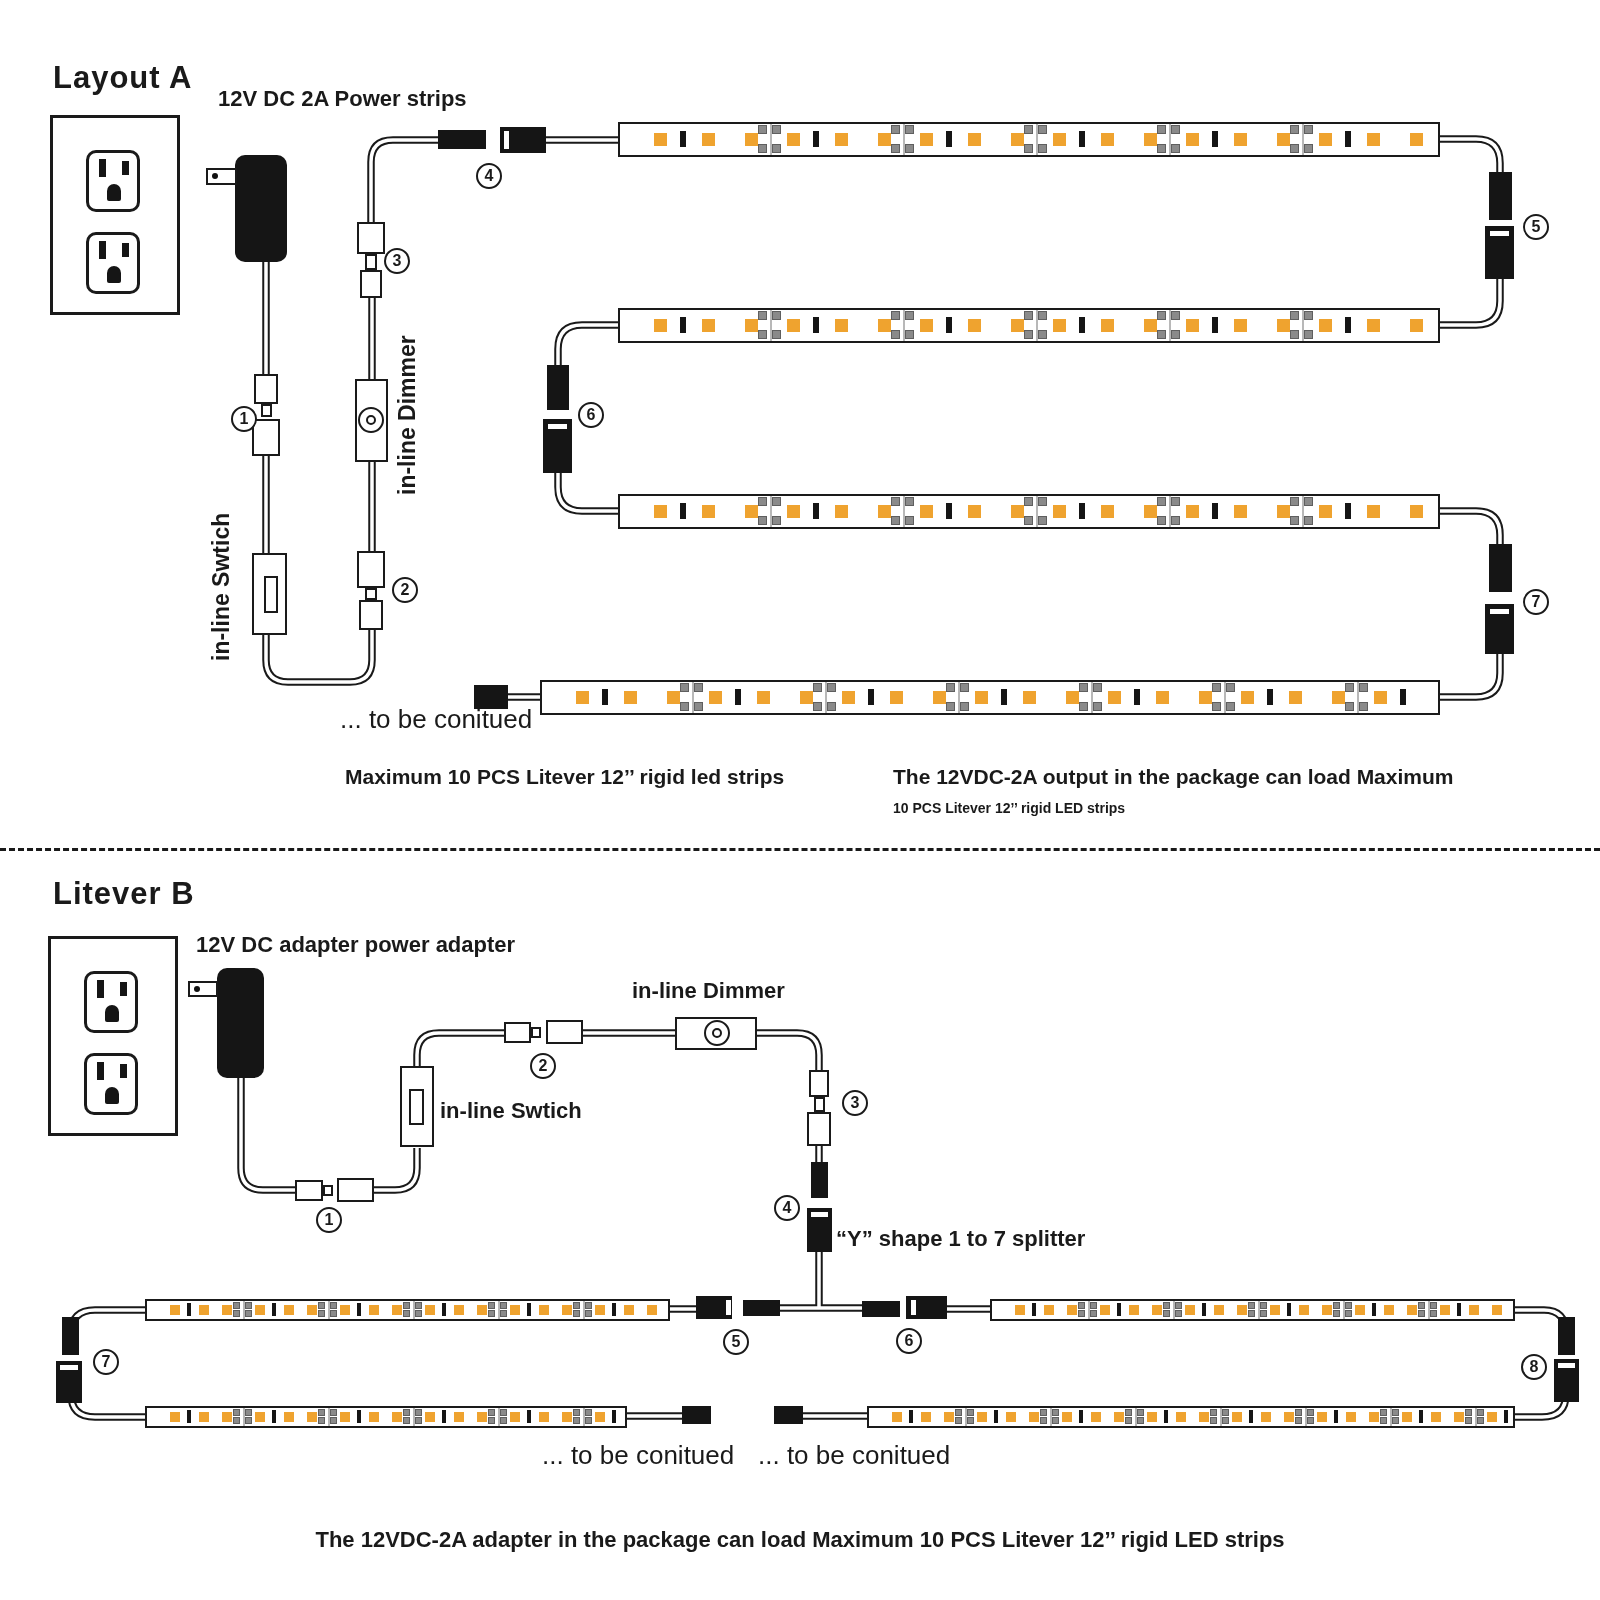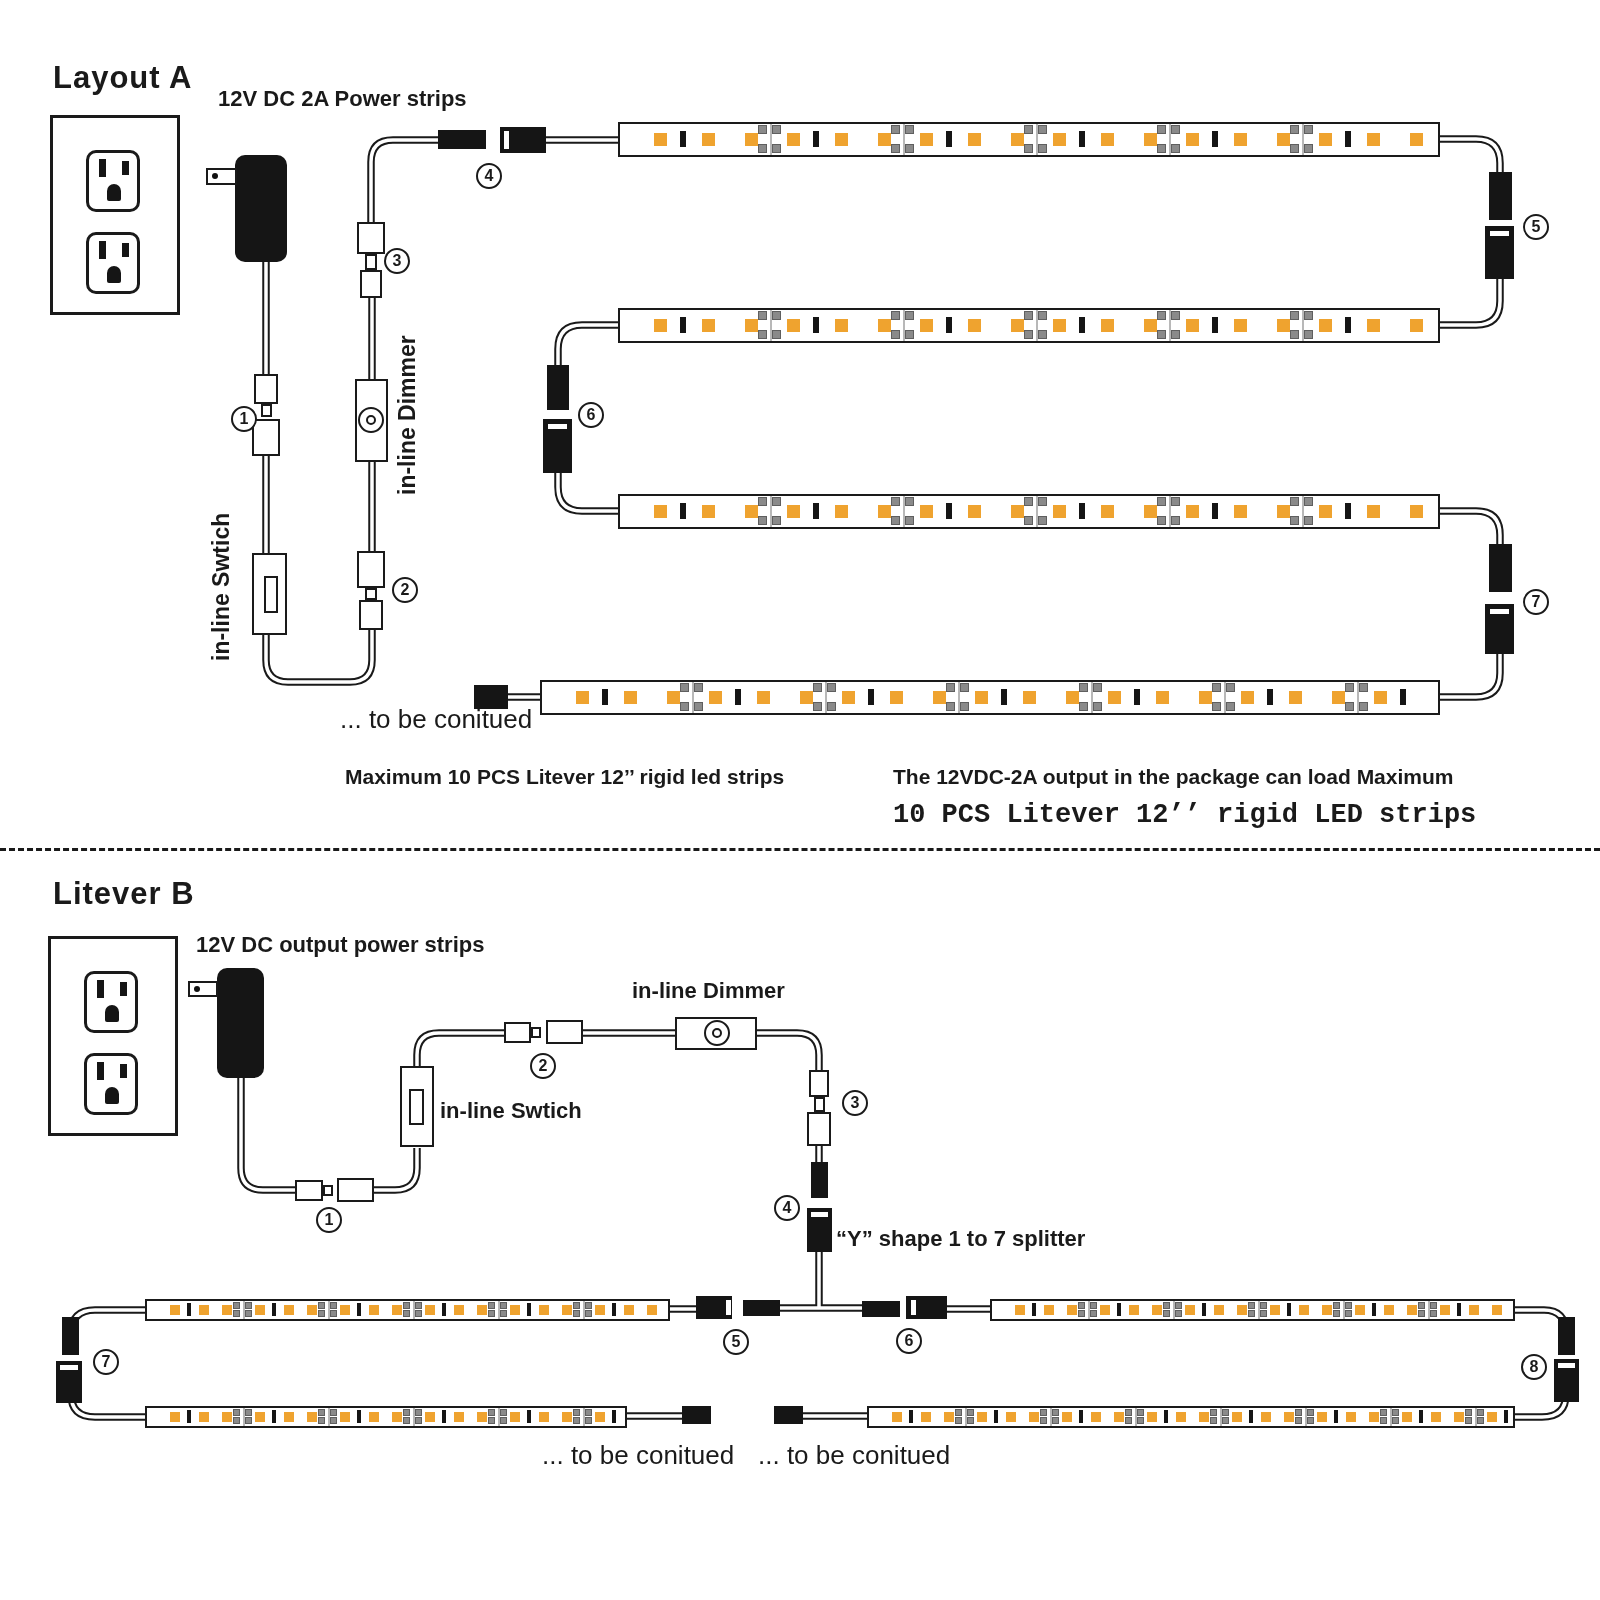--- a/index.html
+++ b/index.html
@@ -97,31 +97,32 @@
       <path d="M1566,1394 Q1566,1417 1542,1417 L1513,1417" fill="none" stroke="#ffffff" stroke-width="3.5"></path>
     </svg>
 
   <div class="lbl title" style="left:53px;top:60px;">Layout A</div>
   <div class="lbl" style="left:218px;top:86px;font-size:22px;">12V DC 2A Power strips</div>
   <div class="lbl vtext" style="left:206px;top:498px;height:178px;width:30px;font-size:23px;">in-line Swtich</div>
   <div class="lbl vtext" style="left:392px;top:324px;height:182px;width:30px;font-size:23px;">in-line Dimmer</div>
   <div class="lbl plain" style="left:340px;top:704px;font-size:26px;">... to be conitued</div>
   <div class="lbl" style="left:345px;top:765px;font-size:21px;">Maximum 10 PCS Litever 12’’ rigid led strips</div>
   <div class="lbl" style="left:893px;top:765px;font-size:21px;">The 12VDC-2A output in the package can load Maximum</div>
-  <div class="lbl" style="left:893px;top:800px;font-size:27px;font-family:Liberation Mono, monospace;">10 PCS Litever 12’’ rigid LED strips</div>
+  <div class="lbl" style="left:893px;top:800px;font-size:14px;">10 PCS Litever 12’’ rigid LED strips</div>
 
   <div class="divider" style="top:848px;"></div>
 
   <div class="lbl title" style="left:53px;top:876px;">Litever B</div>
-  <div class="lbl" style="left:196px;top:932px;font-size:22px;">12V DC output power strips</div>
+  <div class="lbl" style="left:196px;top:932px;font-size:22px;">12V DC adapter power adapter</div>
   <div class="lbl" style="left:440px;top:1098px;font-size:22px;">in-line Swtich</div>
   <div class="lbl" style="left:632px;top:978px;font-size:22px;">in-line Dimmer</div>
   <div class="lbl" style="left:836px;top:1226px;font-size:22px;">“Y” shape 1 to 7 splitter</div>
   <div class="lbl plain" style="left:542px;top:1440px;font-size:26px;">... to be conitued</div>
   <div class="lbl plain" style="left:758px;top:1440px;font-size:26px;">... to be conitued</div>
+  <div class="lbl" style="left:0;top:1527px;width:1600px;text-align:center;font-size:22px;">The 12VDC-2A adapter in the package can load Maximum 10 PCS Litever 12’’ rigid LED strips</div>
 
   <div id="parts">
       <div class="outlet" style="left: 50px; top: 115px; width: 130px; height: 200px;"></div>
       <div class="recep" style="left: 86px; top: 150px; width: 54px; height: 62px;"></div>
       <div class="rslot" style="left: 99px; top: 159px; width: 7px; height: 18px;"></div>
       <div class="rslot" style="left: 122px; top: 161px; width: 7px; height: 14px;"></div>
       <div class="ground" style="left: 107px; top: 184px; width: 14px; height: 17px;"></div>
       <div class="recep" style="left: 86px; top: 232px; width: 54px; height: 62px;"></div>
       <div class="rslot" style="left: 99px; top: 241px; width: 7px; height: 18px;"></div>
       <div class="rslot" style="left: 122px; top: 243px; width: 7px; height: 14px;"></div>

